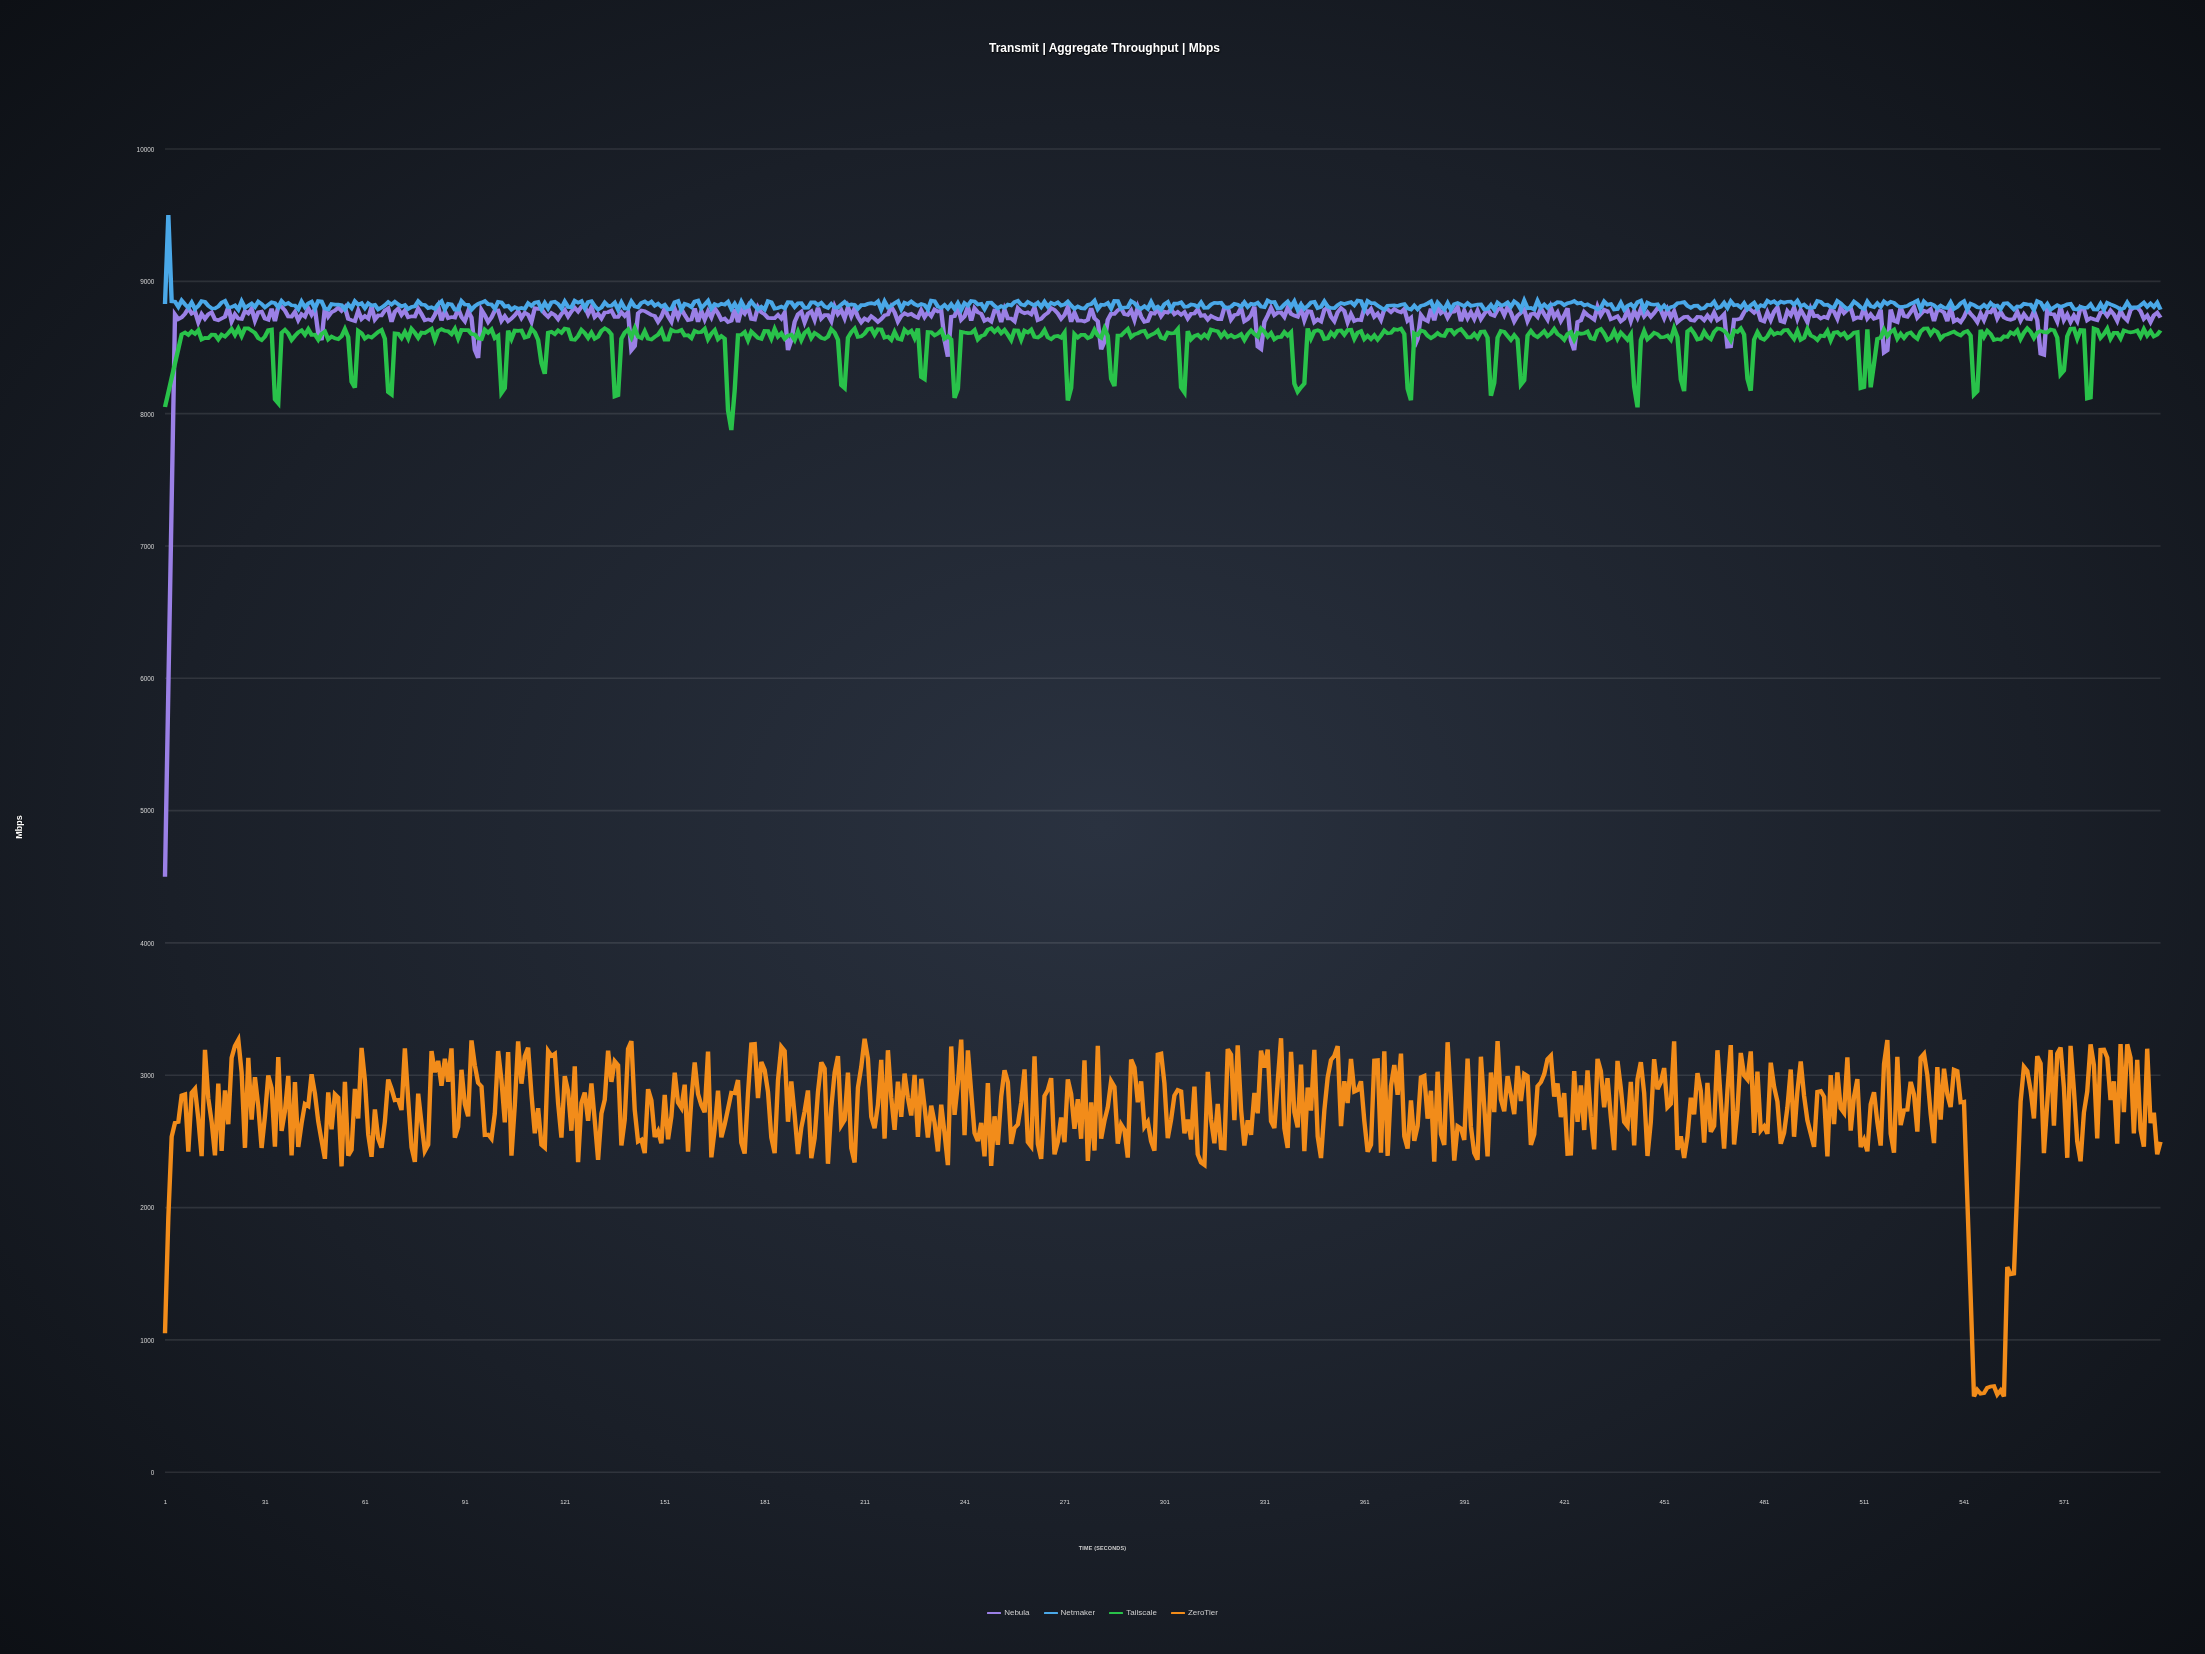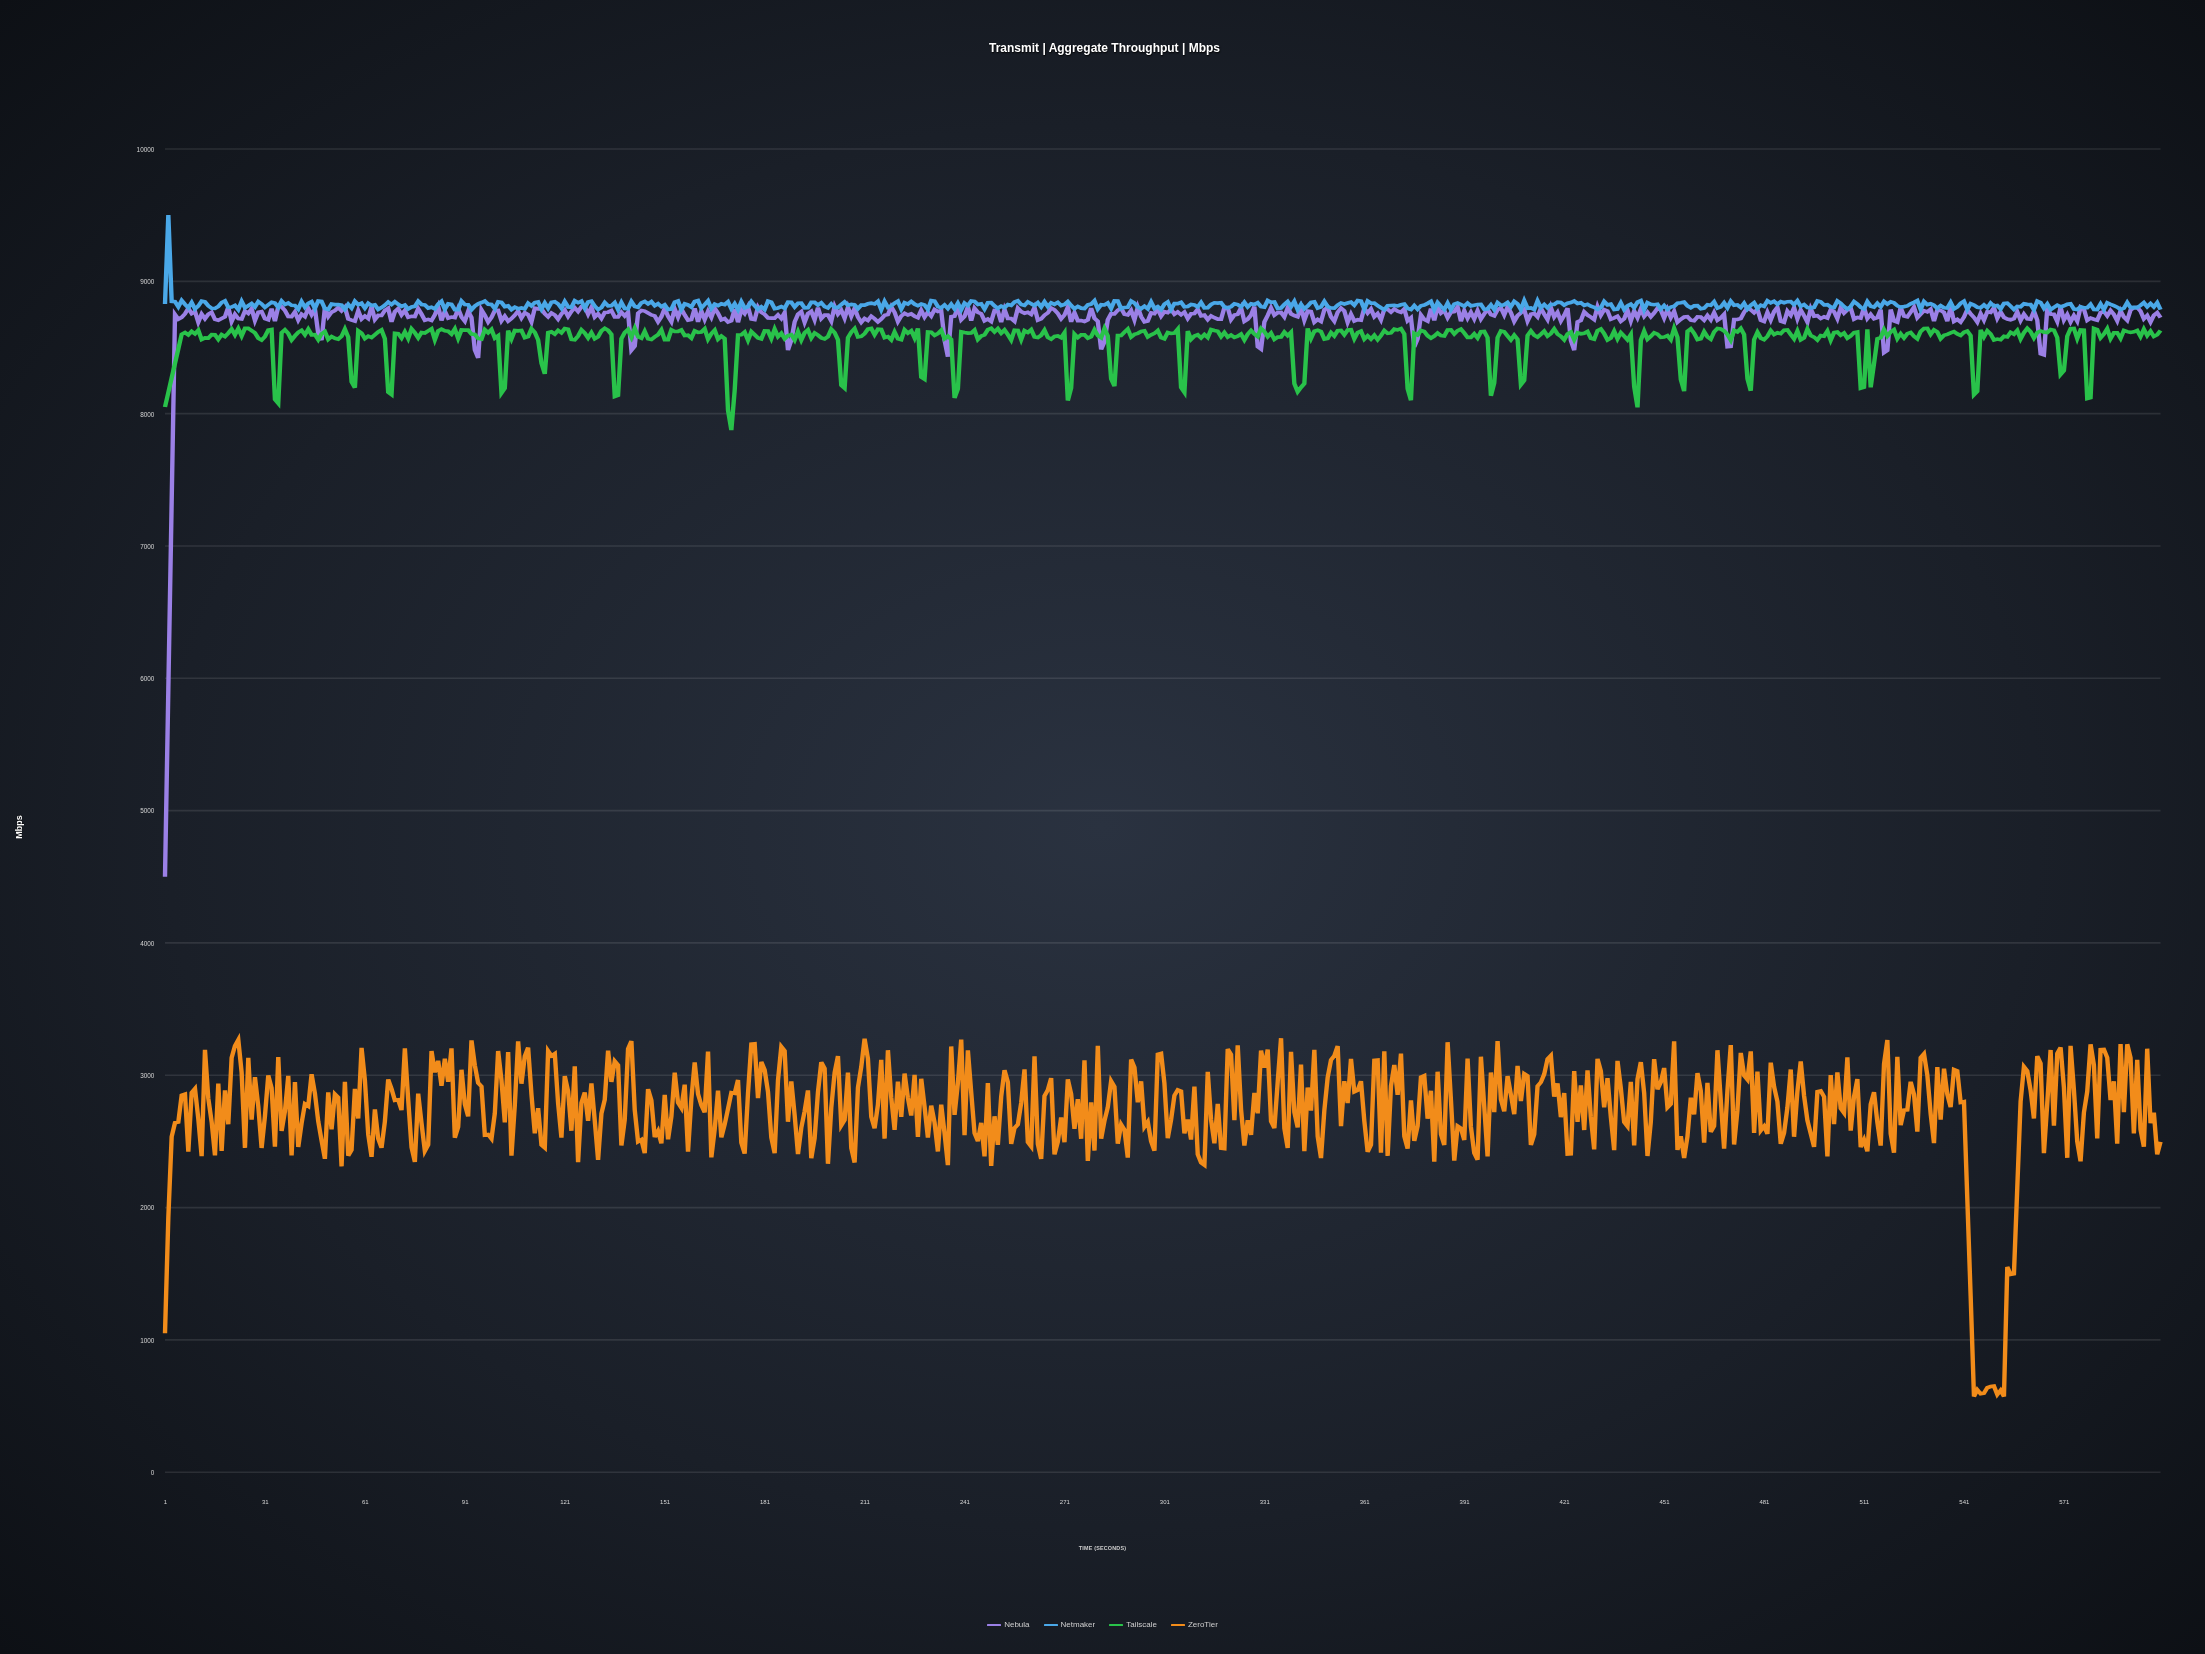--- a/index.html
+++ b/index.html
@@ -92,21 +92,21 @@
     position: absolute;
     bottom: 1.5%;
     left: 0;
     right: 0;
     text-align: center;
     font-size: 8px;
     color: #cfcfcf;
   }
   .legend-item {
     display: inline-block;
-    margin: 0 7px;
+    margin: 12px 7px;
   }
   .legend-swatch {
     display: inline-block;
     width: 14px;
     height: 1.5px;
     vertical-align: middle;
     margin-right: 3px;
     border-radius: 0.5px;
   }
 </style>

